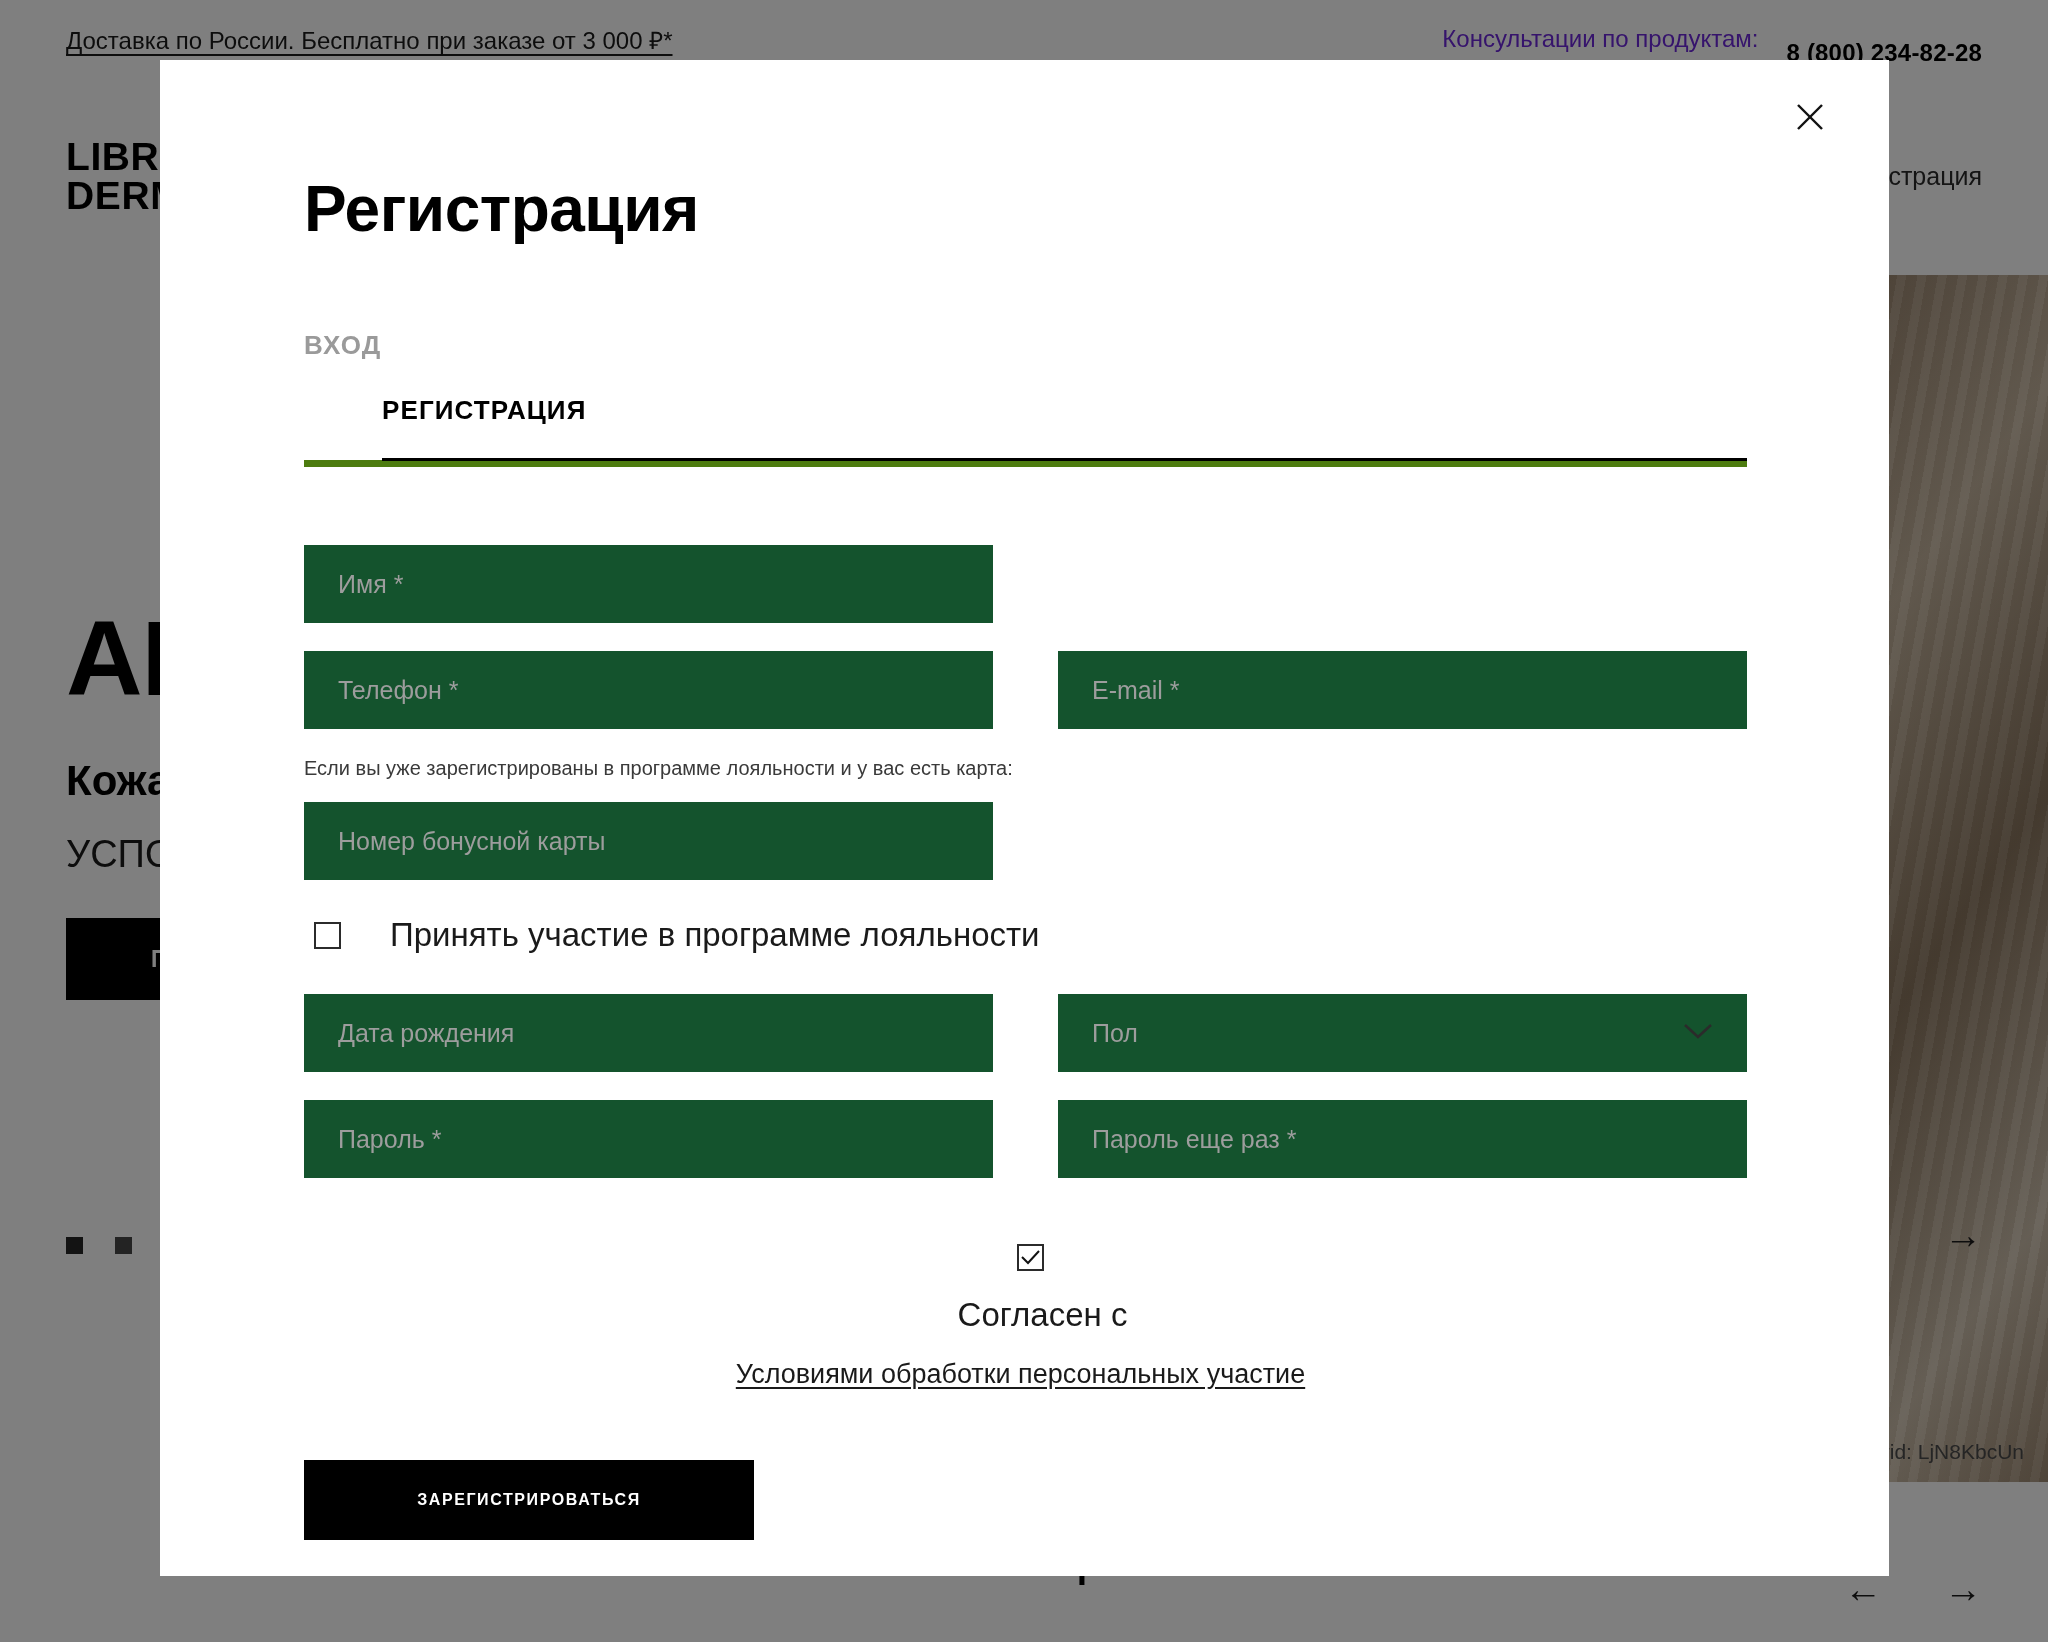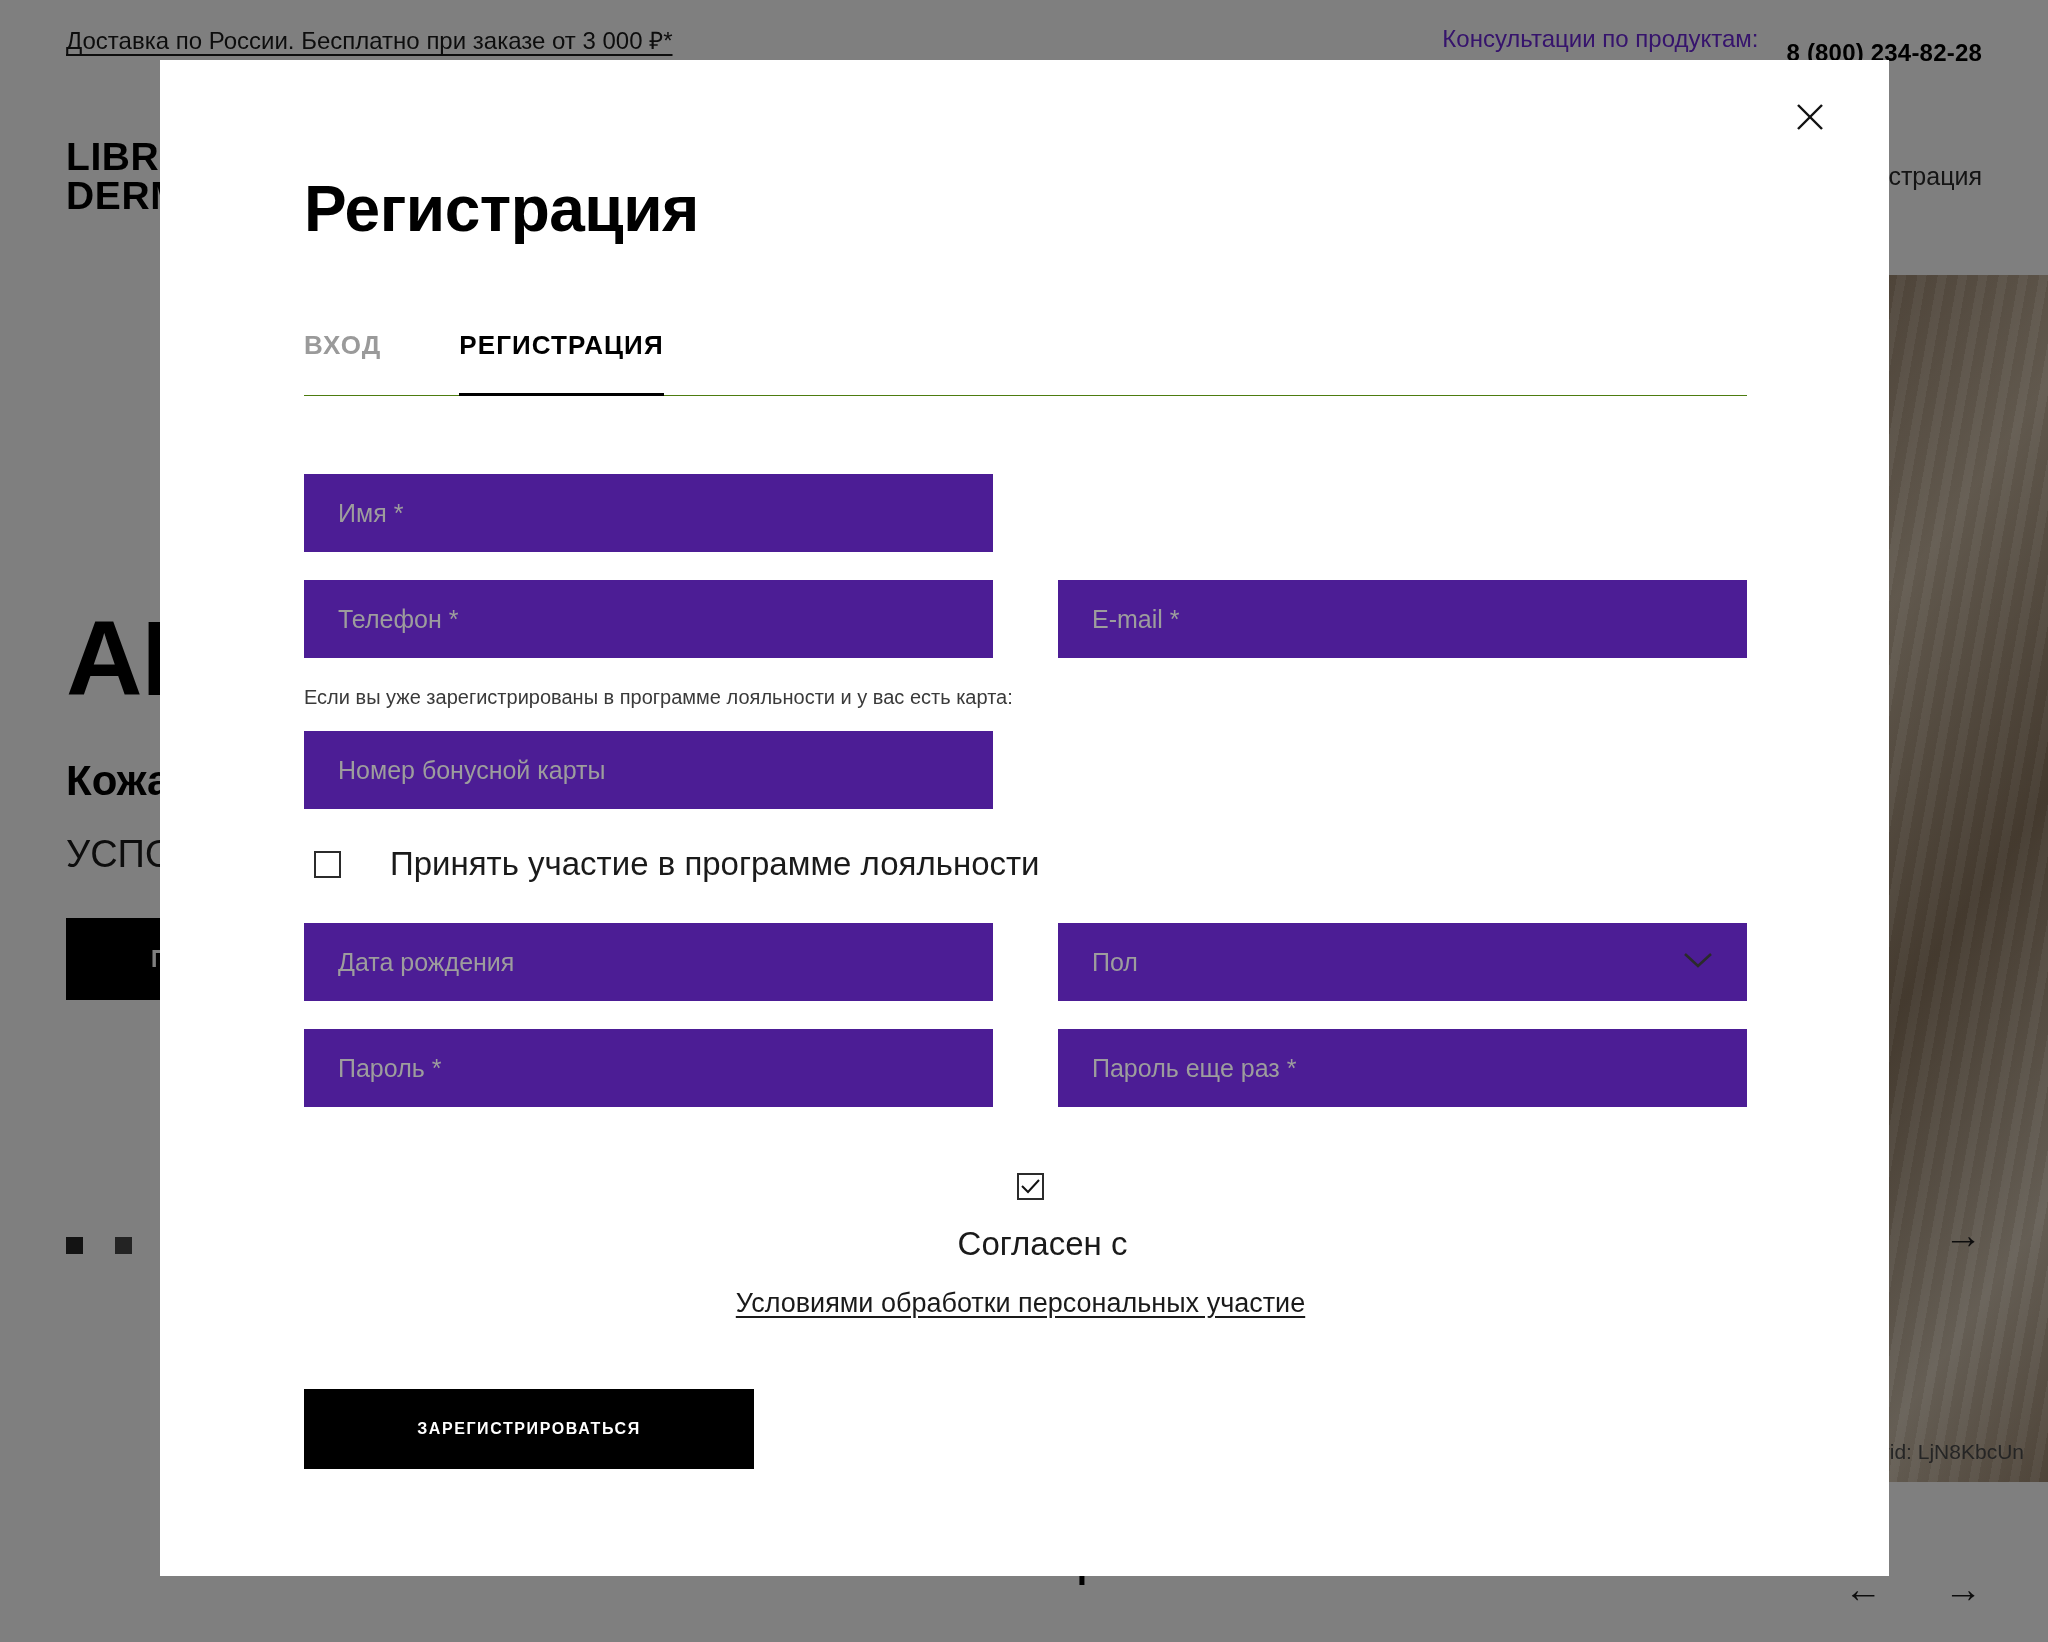--- a/index.html
+++ b/index.html
@@ -221,22 +221,23 @@
     font-size: 64px;
     font-weight: bold;
     color: #000;
     letter-spacing: -.5px;
   }
 
   .tabs {
     margin-top: 84px;
     display: flex;
     gap: 0;
-    border-bottom: 1px solid #4d7c0f;
+    border-bottom: 7px solid #4d7c0f;
     width: 1443px;
+    flex-direction: column;
   }
   .tab {
     font-size: 26px;
     font-weight: bold;
     letter-spacing: 1.1px;
     padding: 0 0 32px 0;
     cursor: pointer;
     color: #9a9a9a;
     border-bottom: 3px solid transparent;
     margin-bottom: -1px;
@@ -247,21 +248,21 @@
   .form { margin-top: 78px; width: 1443px; }
 
   .field-row {
     display: flex;
     gap: 65px;
     margin-bottom: 28px;
   }
   .field {
     position: relative;
     height: 78px;
-    background: #4c1d95;
+    background: #14532d;
     display: flex;
     align-items: center;
     padding: 0 34px;
     cursor: text;
     flex: 1;
   }
   .field.half { width: 689px; flex: 0 0 689px; }
   .field-placeholder {
     font-size: 25px;
     color: #9d9d9d;

